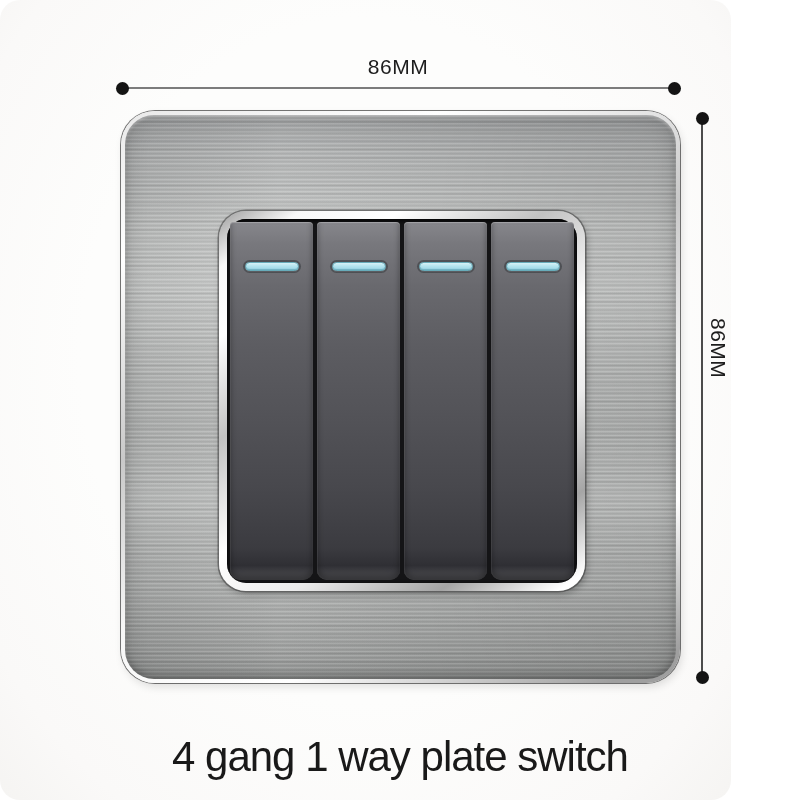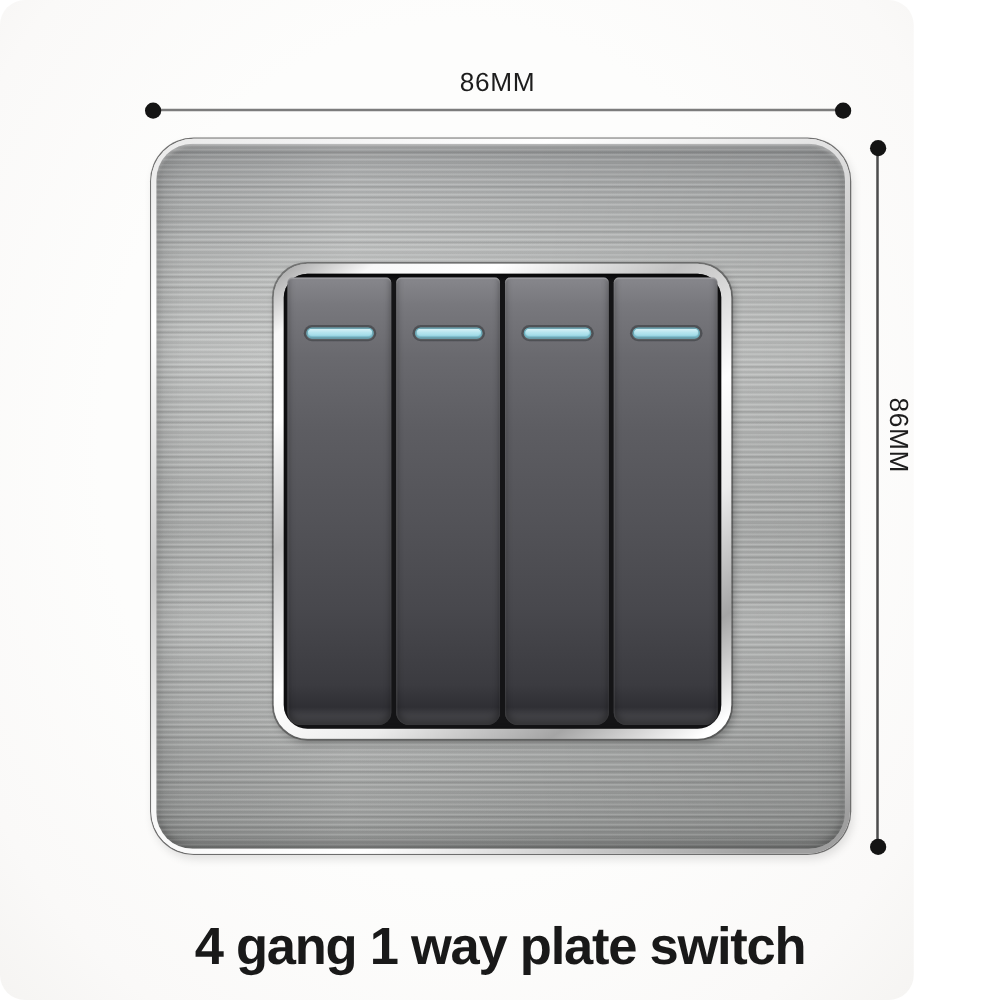--- a/index.html
+++ b/index.html
@@ -118,21 +118,21 @@
     border: 1px solid #68acba;
     box-shadow: 0 0 0 2px rgba(15,20,24,0.35), 0 1px 1px rgba(255,255,255,0.18),
                 inset 0 -1px 1px rgba(70,140,160,0.5);
     box-sizing: border-box;
   }
 
   
   .caption {
     position: absolute; left: 0; top: 733px; width: 800px;
     text-align: center;
-    font-size: 42px; font-weight: bold;
+    font-size: 42px; font-weight: normal;
     letter-spacing: -1px;
     color: #191919;
   }
 </style>
 </head>
 <body>
 
 <div class="canvas">
 
   <div class="dim-label-top">86MM</div>

